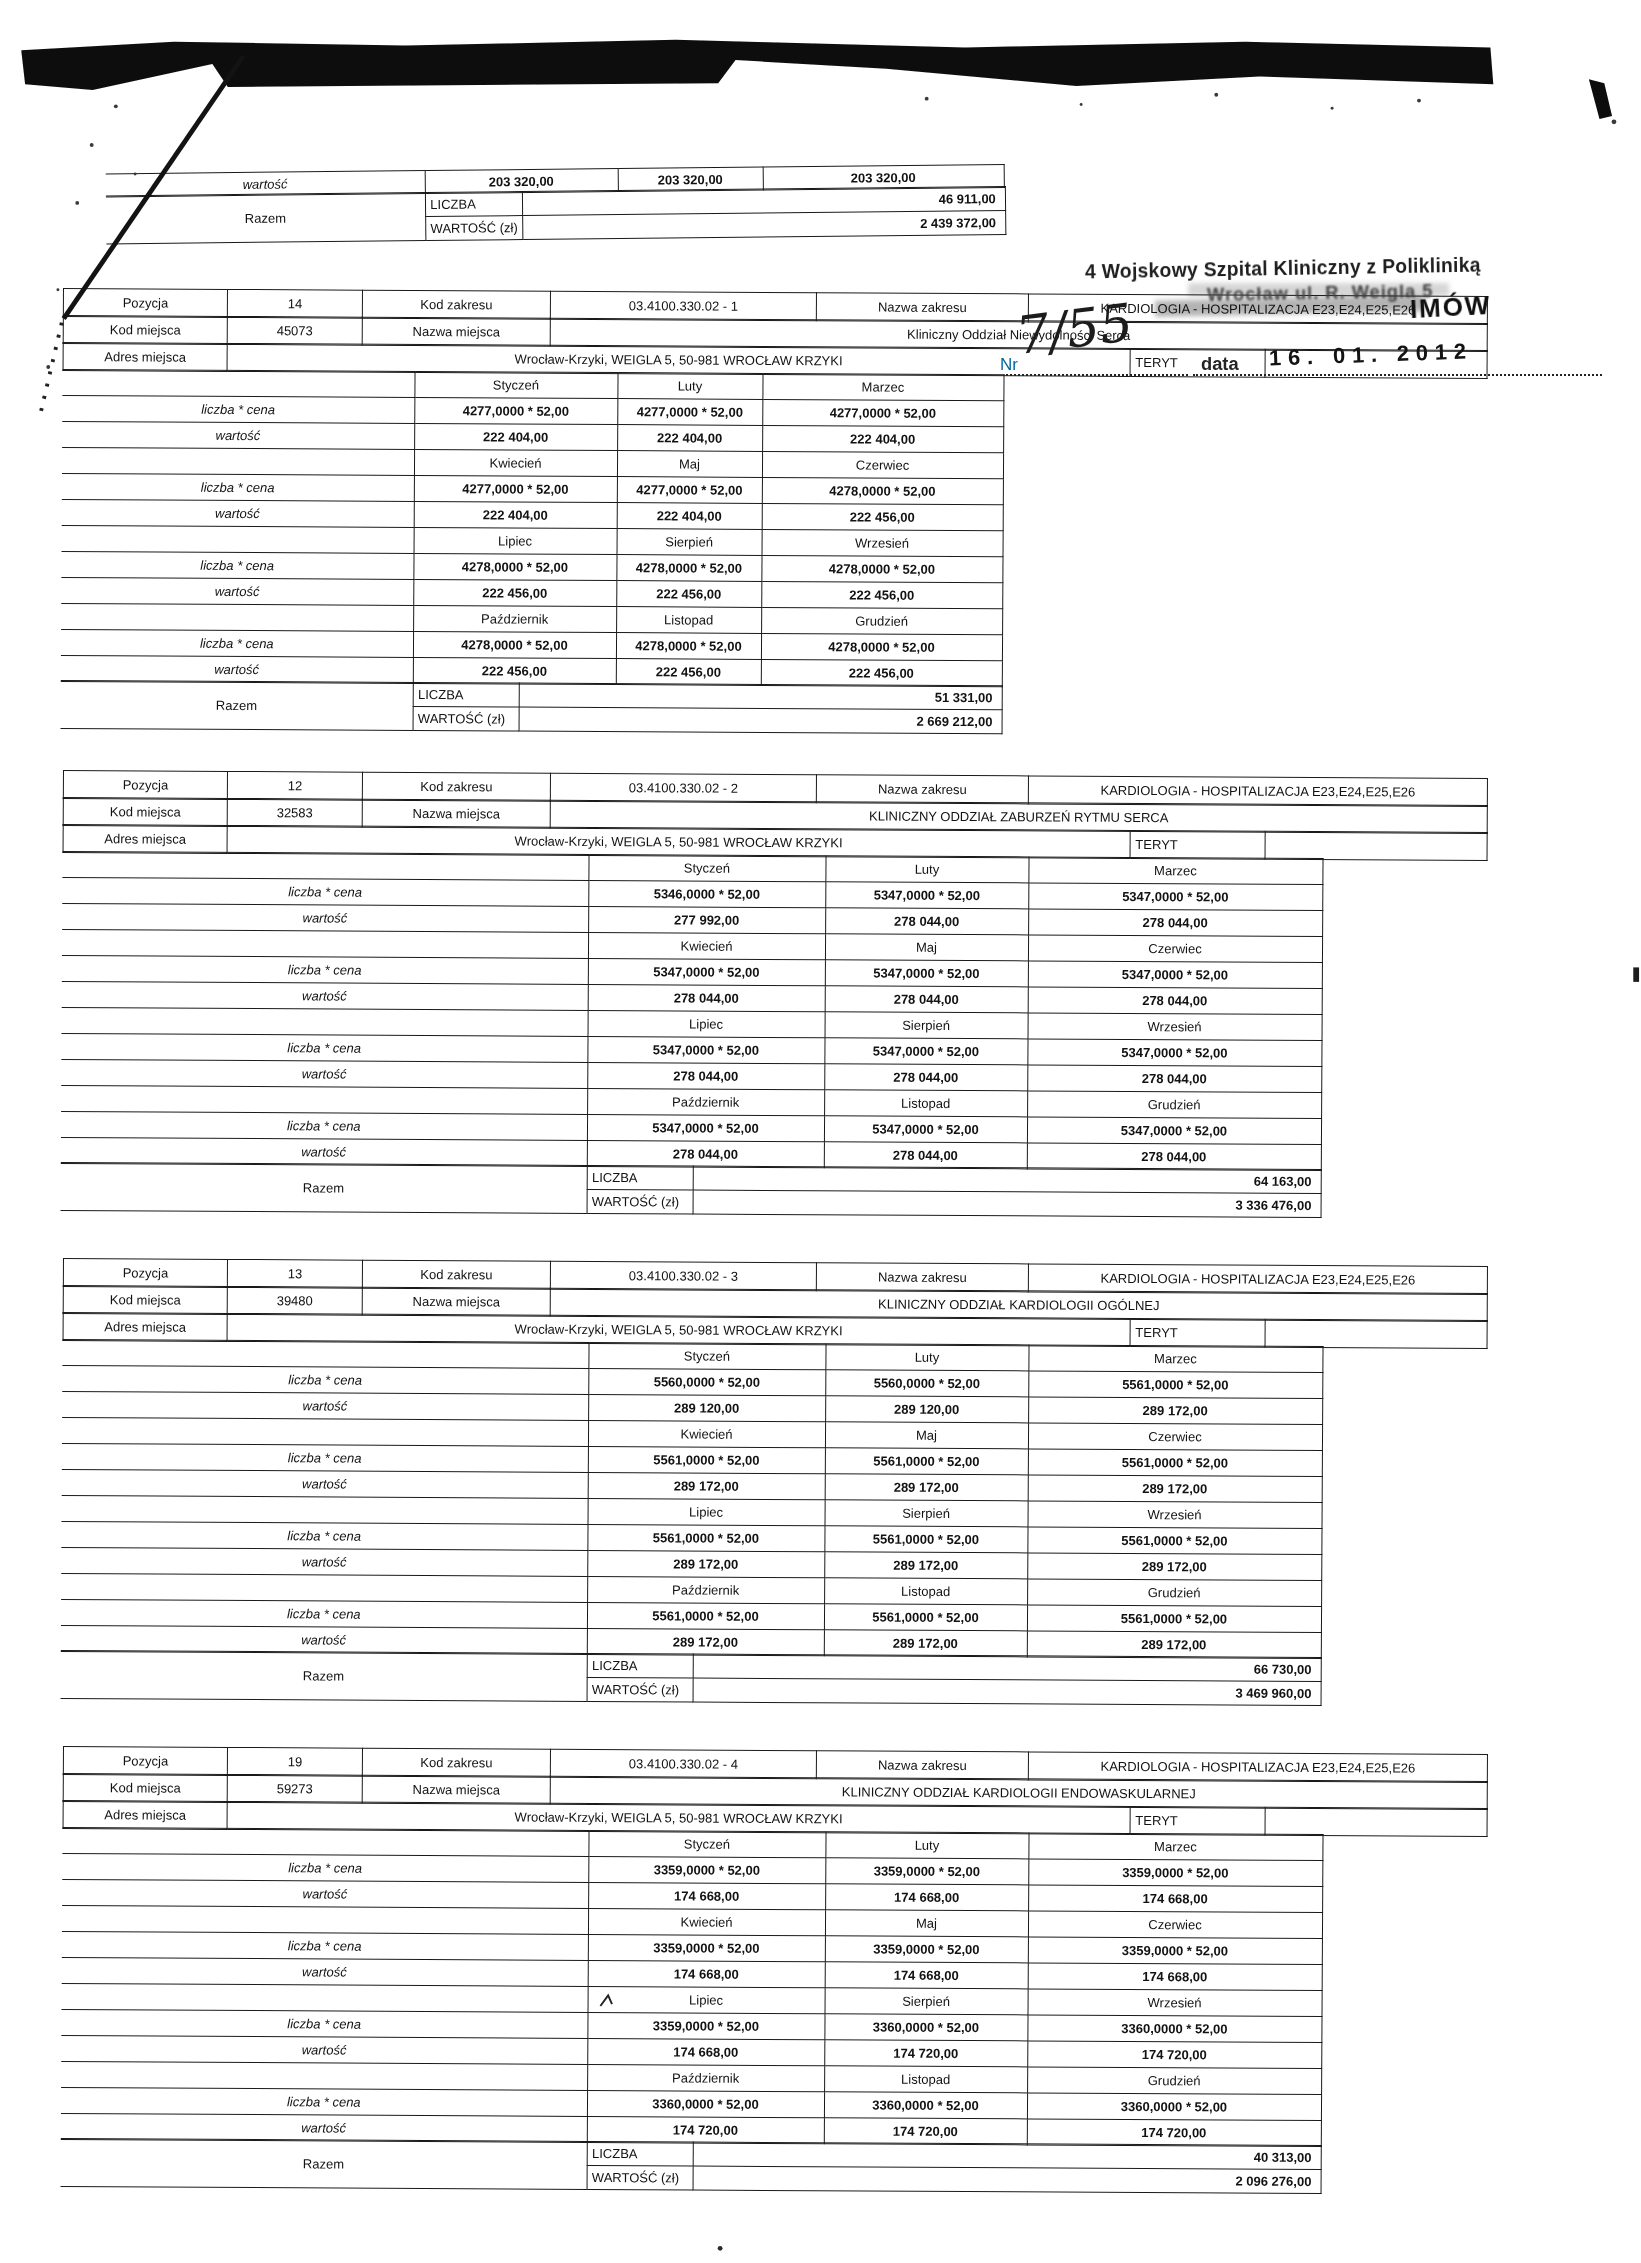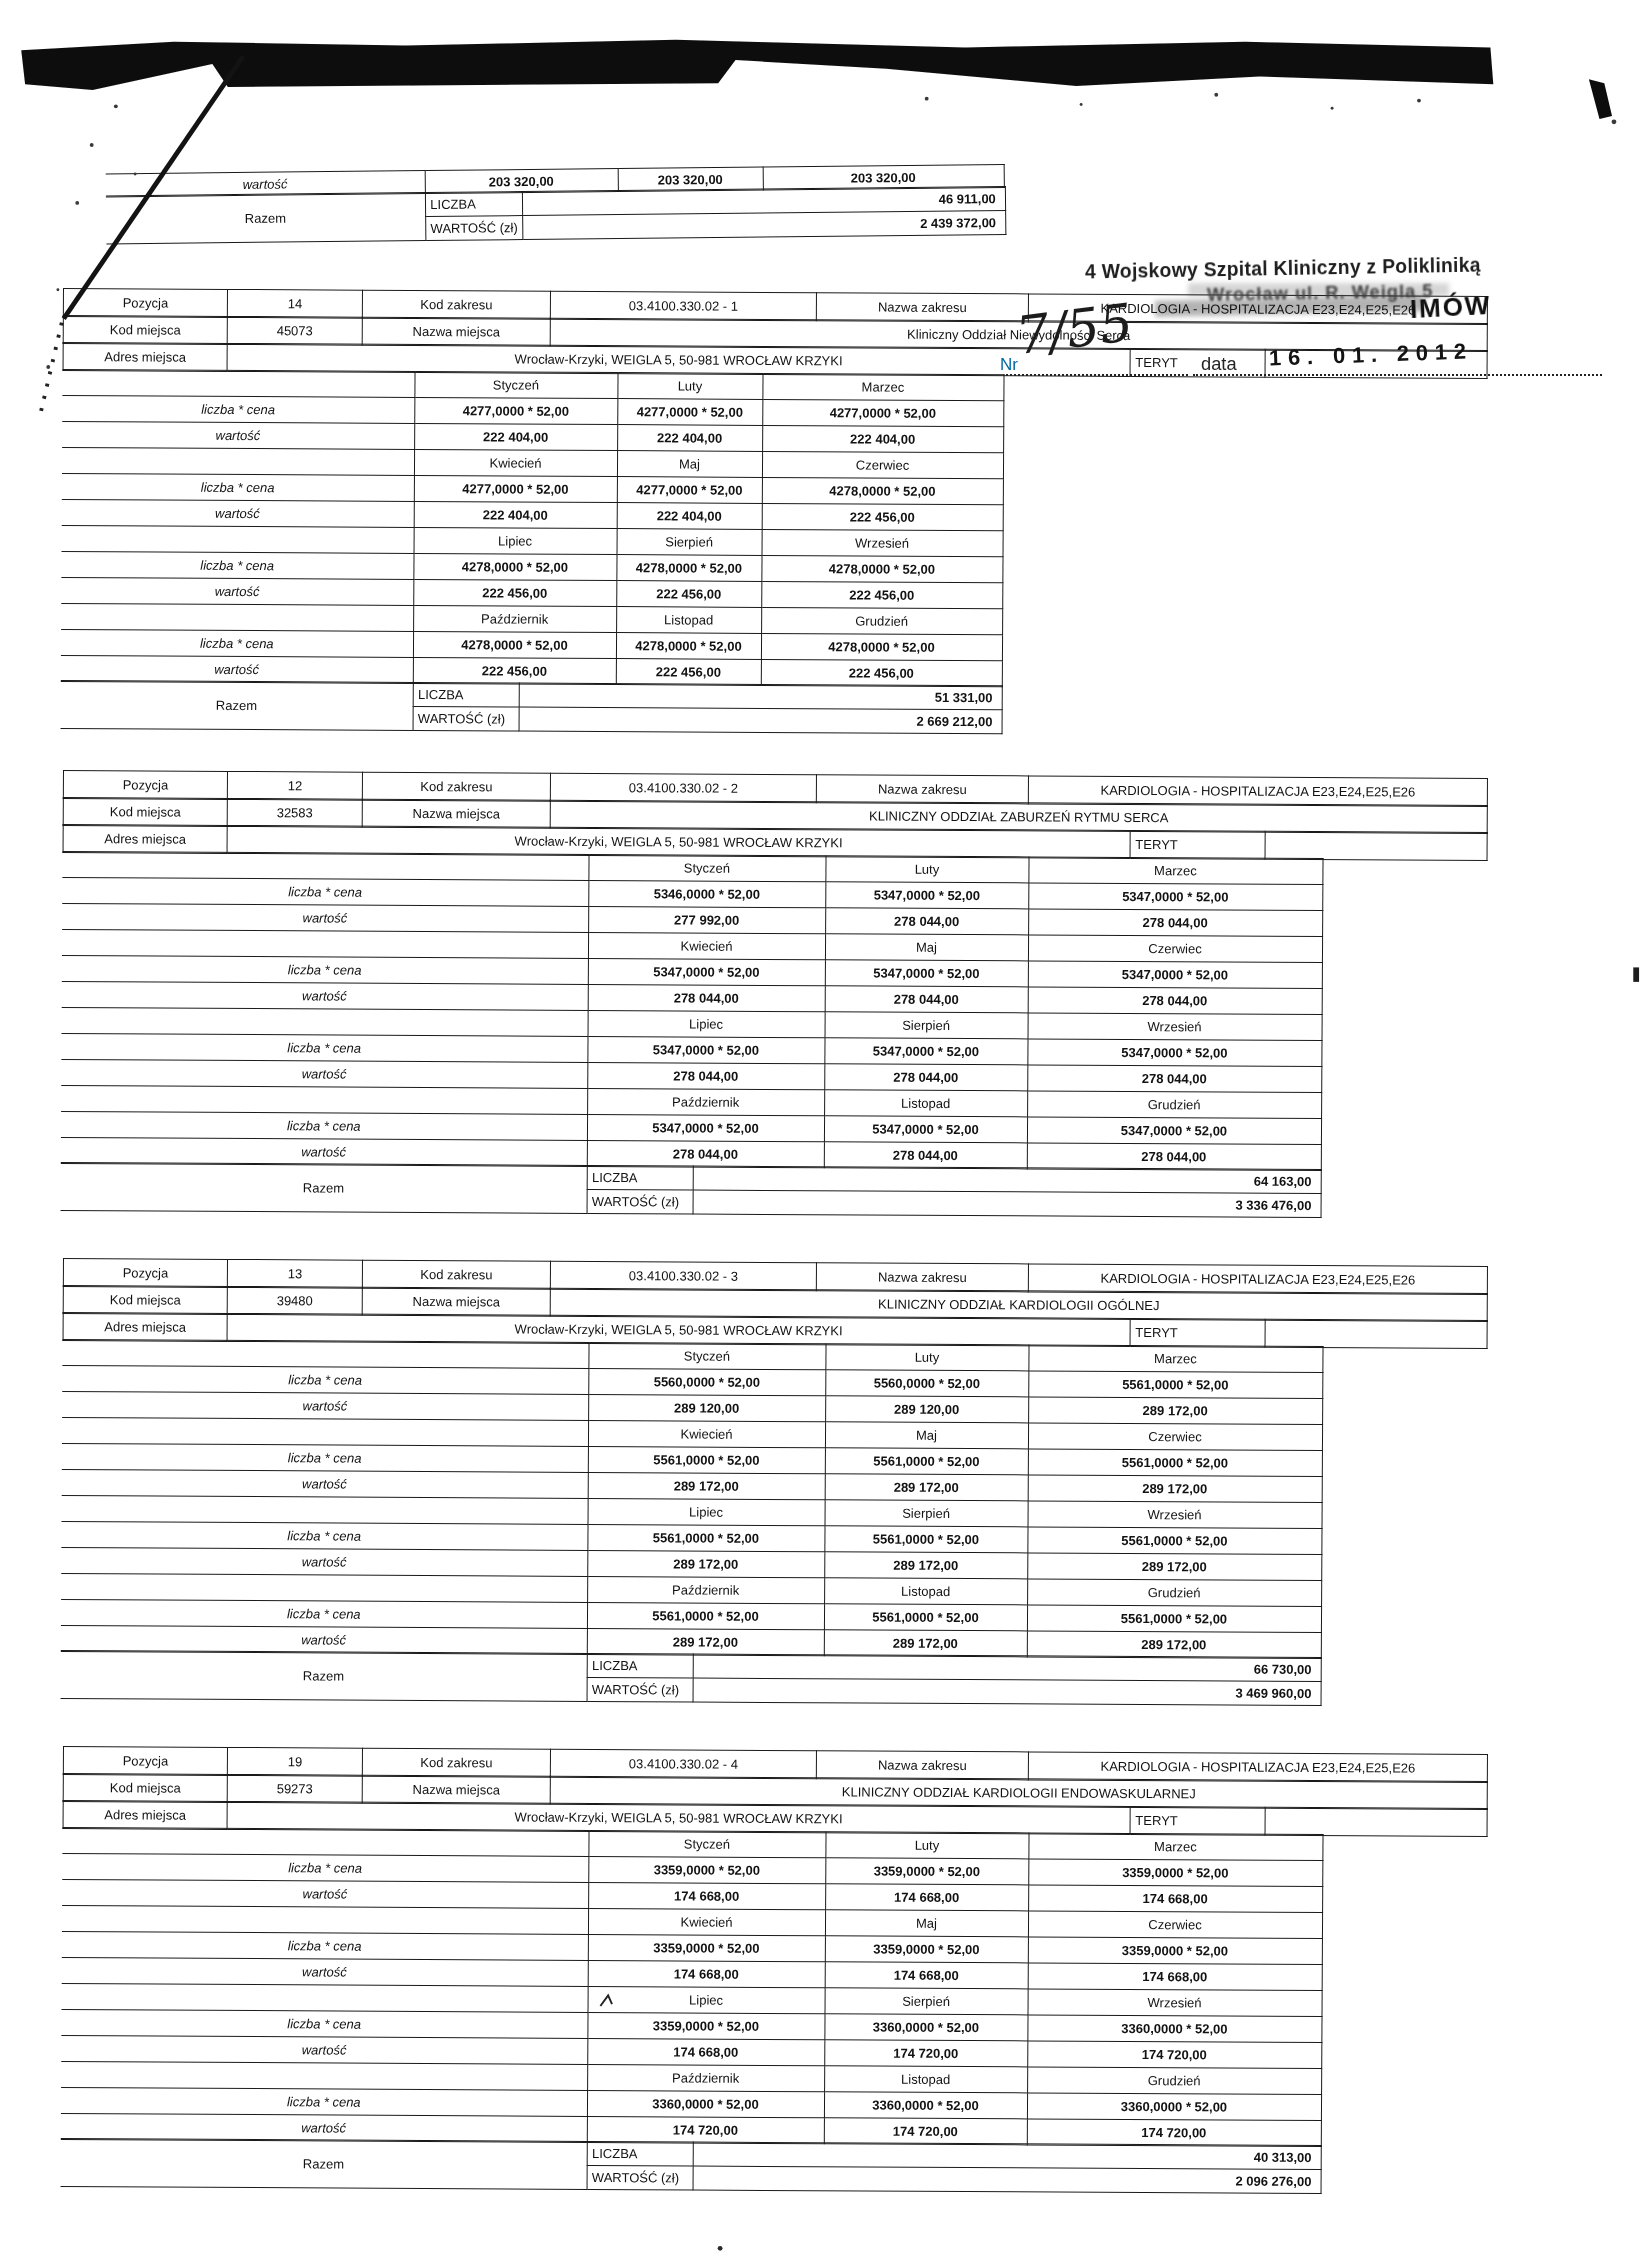--- a/index.html
+++ b/index.html
@@ -80,21 +80,21 @@
   #smudge-a { left:1155px; top:298px; width:270px; height:16.4px;
               background:rgba(20,20,20,.32); filter:blur(2.9px); transform:rotate(-1.2deg); }
   #smudge-b { left:1188px; top:283px; width:261px; height:12.6px;
               background:rgba(0,0,0,.16); filter:blur(2.9px); }
   #overlay-imow { left:1410px; top:292px; font-size:26px; font-weight:800; color:#101010;
                   transform:rotate(-3deg); filter:blur(0.4px); letter-spacing:1.9px; }
   #nr-label   { left:1000px; top:355px; font-size:17px; color:#0369a1; }
   #nr-hand    { left:1016px; top:303px; font-size:52px; line-height:1; font-style:italic;
                 font-family:"DejaVu Serif", serif; color:#1c1c1c; transform:rotate(-7deg); }
   #nr-dots    { left:1006px; top:353px; width:182px; height:23px; border-bottom:2.9px dotted #222; }
-  #date-label { left:1201px; top:353px; font-size:18.3px; font-weight:400; color:#242424; filter:blur(0.5px); }
+  #date-label { left:1201px; top:353px; font-size:18.3px; font-weight:700; color:#242424; filter:blur(0.5px); }
   #date-value { left:1269px; top:342px; font-size:22px; font-weight:700; letter-spacing:6.8px;
                 color:#131313; transform:rotate(-2deg); }
   #date-dots  { left:1193px; top:353px; width:409px; height:23px; border-bottom:2.9px dotted #222; }
 
   
   #artifacts { position:absolute; left:0; top:0; z-index:3; pointer-events:none; }
 </style>
 </head>
 <body>
 

